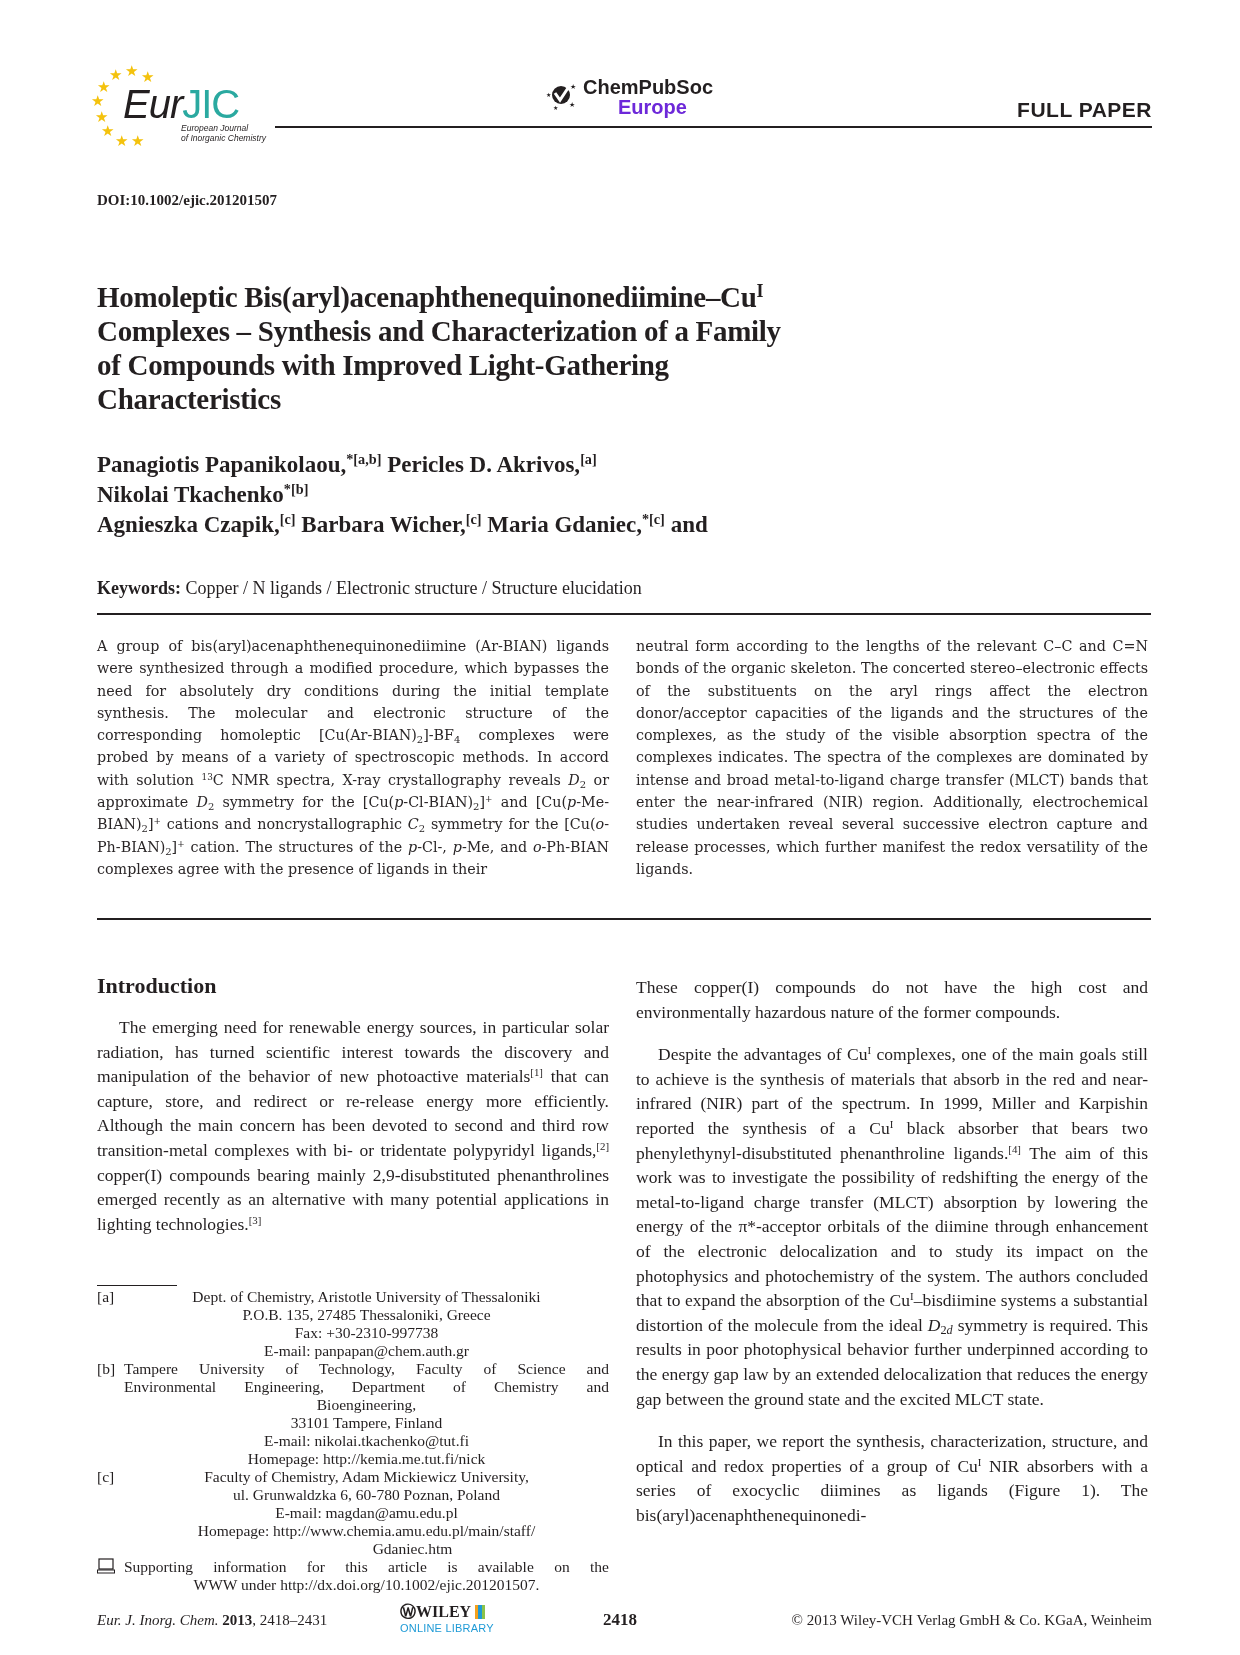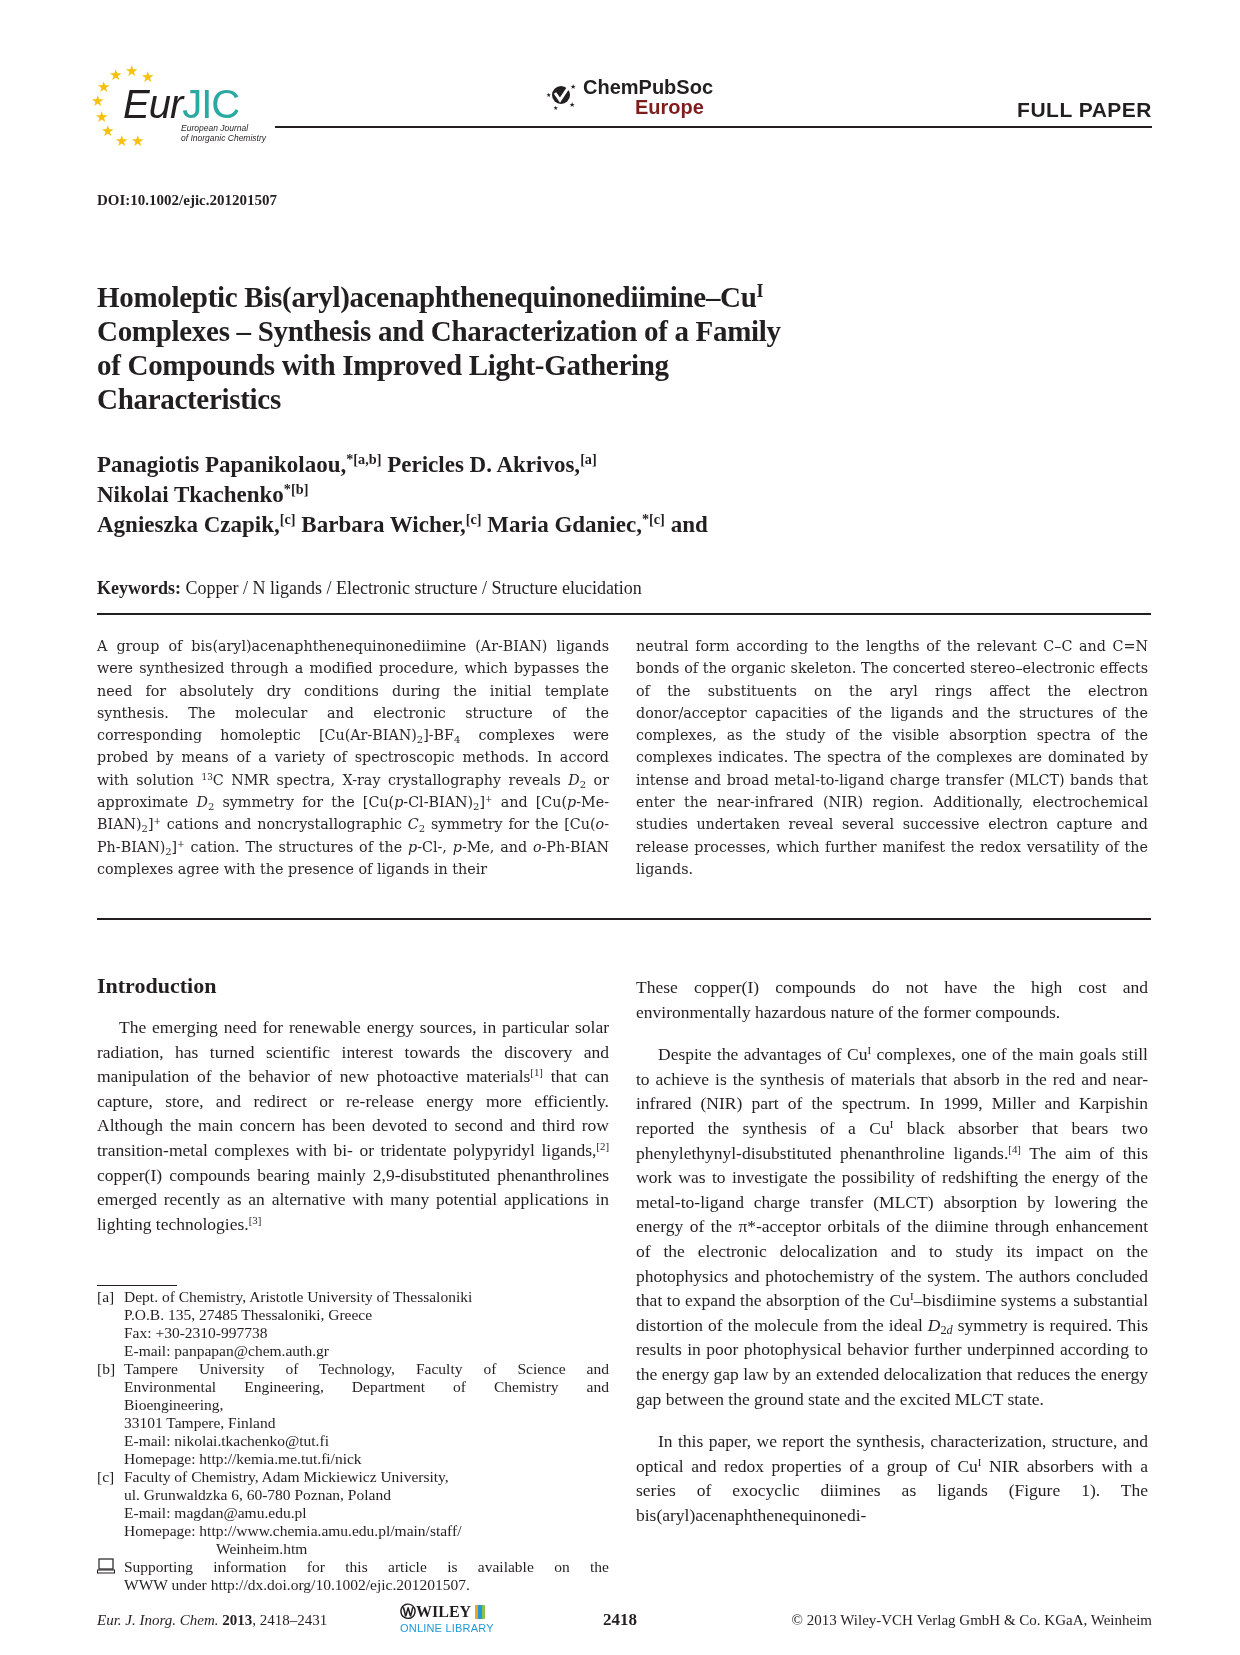--- a/index.html
+++ b/index.html
@@ -8,21 +8,21 @@
   
   .logo-ejic{left:95px;top:68px;width:180px;height:80px;}
   .logo-stars span{position:absolute;color:#f4c20d;font-size:15px;line-height:15px;}
   .ejic-word{position:absolute;left:22px;top:14px;font-family:"Liberation Sans",sans-serif;font-style:italic;font-size:40px;letter-spacing:-1px;color:#231f20;margin-left:6px;}
   .ejic-word .jic{color:#2aa9a0;font-style:normal;font-weight:normal;}
   .ejic-sub{position:absolute;left:86px;top:55px;font-family:"Liberation Sans",sans-serif;font-style:italic;font-size:8.5px;line-height:10px;color:#231f20;}
   .header-rule{left:275px;top:126px;width:877px;height:1.5px;background:#231f20;}
   .cps{left:545px;top:76px;height:44px;}
   .cps-icon{position:absolute;left:0;top:3px;width:32px;height:32px;}
   .cps-t1{position:absolute;left:38px;top:0;font-family:"Liberation Sans",sans-serif;font-weight:bold;font-size:20px;color:#231f20;white-space:nowrap;}
-  .cps-t2{position:absolute;left:90px;top:20px;font-family:"Liberation Sans",sans-serif;font-weight:bold;font-size:20px;color:#7f1d1d;white-space:nowrap;}
+  .cps-t2{position:absolute;left:73px;top:20px;font-family:"Liberation Sans",sans-serif;font-weight:bold;font-size:20px;color:#6d28d9;white-space:nowrap;}
   .full-paper{right:88px;top:98px;font-family:"Liberation Sans",sans-serif;font-weight:bold;font-size:21px;letter-spacing:0.5px;color:#231f20;}
   .doi{left:97px;top:192px;font-weight:bold;font-size:15px;}
   .title{left:97px;top:280px;width:760px;font-weight:bold;font-size:29px;line-height:34px;letter-spacing:-0.3px;}
   .authors{left:97px;top:450px;width:780px;font-weight:bold;font-size:23px;line-height:30px;}
   sup{font-size:0.62em;line-height:0;vertical-align:0.55em;}
   sub{font-size:0.7em;line-height:0;vertical-align:-0.25em;}
   .keywords{left:97px;top:578px;font-size:18px;}
   .keywords b{font-weight:bold;}
   .rule1{left:97px;top:613px;width:1054px;height:2px;background:#231f20;}
   .rule2{left:97px;top:918px;width:1054px;height:2px;background:#231f20;}
@@ -34,21 +34,21 @@
   .intro-left{left:97px;top:1015px;}
   .intro-left p,.right-col p{margin:0;text-indent:22px;}
   .right-col{left:636px;top:975px;}
   .right-col p.noindent{text-indent:0;}
   .right-col p+p{margin-top:18px;}
   .fn-rule{left:97px;top:1285px;width:80px;height:1px;background:#231f20;}
   .footnotes{left:97px;top:1288px;width:512px;font-size:15.5px;line-height:18px;}
   .fn{display:flex;}
   .fn-lbl{width:27px;flex:none;}
   .fn-body{flex:1;}
-  .fn-body div{text-align:left;}
+  .fn-body div{text-align:center;}
   .fn-just{text-align:justify;text-align-last:justify;}
   .si{display:flex;margin-top:0;}
   .si-icon{width:27px;flex:none;}
   .footer{top:1612px;font-size:15px;}
   .f-journal{left:97px;}
   .f-journal i{font-style:italic;}
   .wiley{left:400px;top:1602px;width:110px;height:40px;}
   .wiley-t{position:absolute;left:0;top:0;font-family:"Liberation Serif",serif;font-weight:bold;font-size:16px;color:#231f20;}
   .wiley-s{position:absolute;left:0;top:20px;font-family:"Liberation Sans",sans-serif;font-size:11px;color:#1e9ad6;letter-spacing:0.2px;}
   .page-num{left:603px;top:1610px;font-weight:bold;font-size:17px;}
@@ -162,21 +162,21 @@
       <div>Homepage: http://kemia.me.tut.fi/nick</div>
     </div>
   </div>
   <div class="fn">
     <div class="fn-lbl">[c]</div>
     <div class="fn-body">
       <div>Faculty of Chemistry, Adam Mickiewicz University,</div>
       <div>ul. Grunwaldzka 6, 60-780 Poznan, Poland</div>
       <div>E-mail: magdan@amu.edu.pl</div>
       <div>Homepage: http://www.chemia.amu.edu.pl/main/staff/</div>
-      <div style="padding-left:92px">Weinheim.htm</div>
+      <div style="padding-left:92px">Gdaniec.htm</div>
     </div>
   </div>
   <div class="si">
     <div class="si-icon">
       <svg width="18" height="16" viewBox="0 0 18 16">
           <rect x="2" y="1" width="14" height="10" fill="none" stroke="#231f20" stroke-width="1.2"></rect>
           <rect x="0.5" y="12" width="17" height="3" fill="none" stroke="#231f20" stroke-width="1"></rect>
         </svg>
     </div>
     <div class="fn-body">

